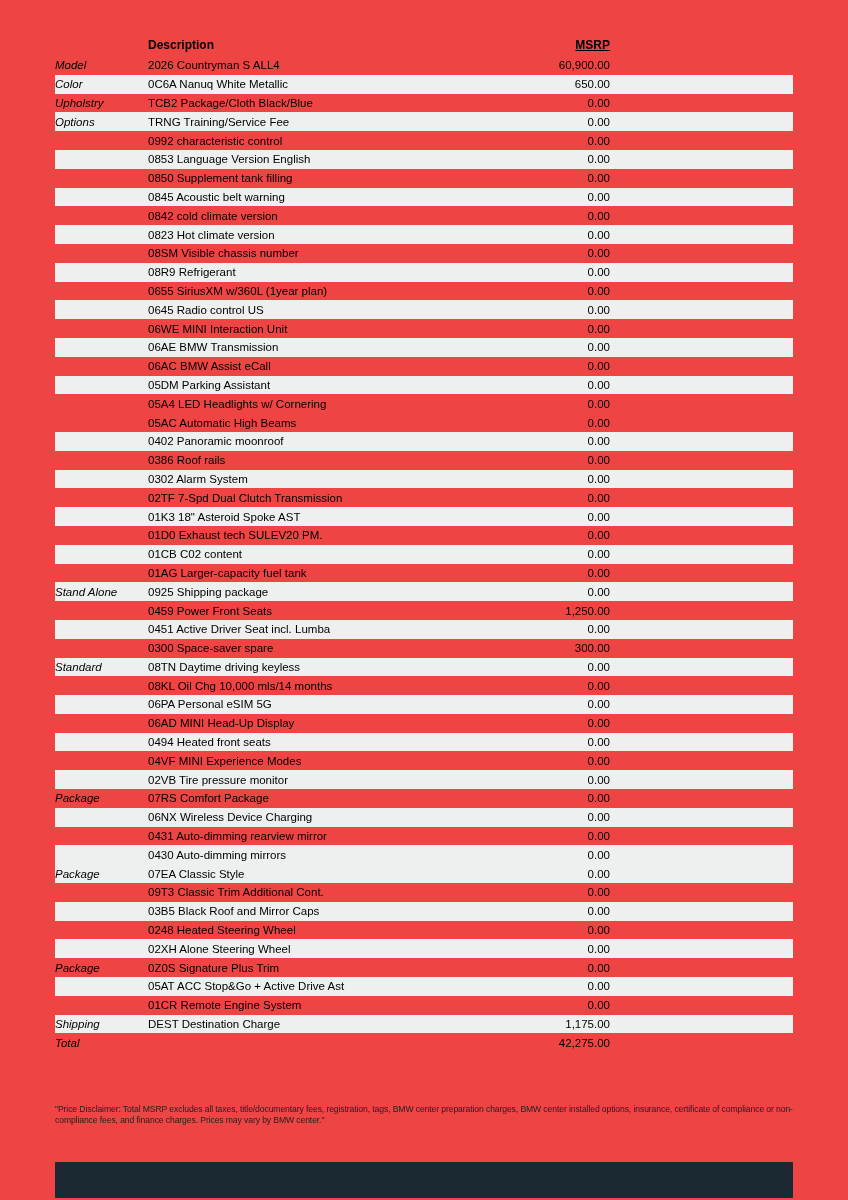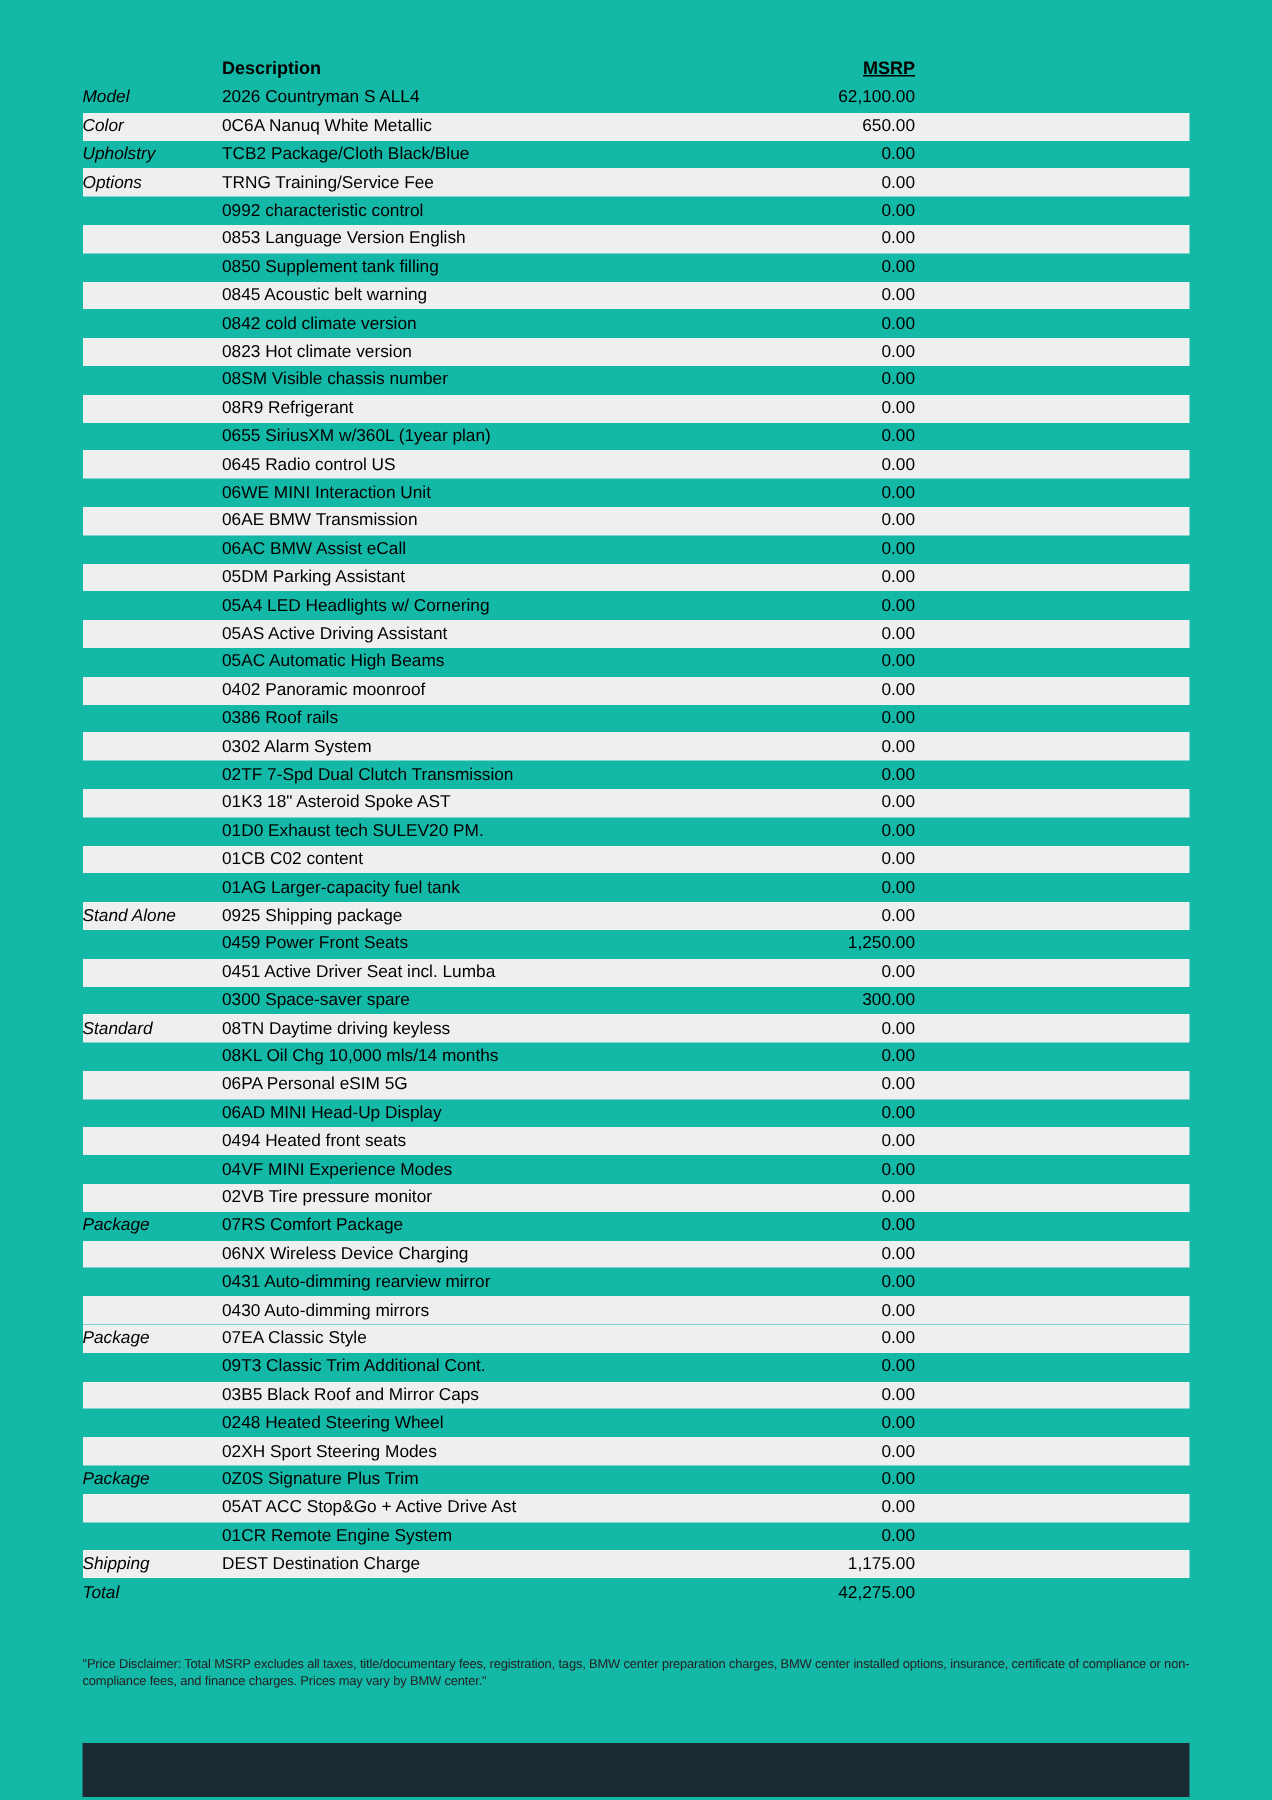--- a/index.html
+++ b/index.html
@@ -5,21 +5,21 @@
   :root{
     --stripe:#edf0ef;
     --bar:#1b2a32;
   }
   html,body{margin:0;padding:0;background:#ffffff;}
   body{font-family:"Liberation Sans", sans-serif;color:#000;}
   .page{
     position:relative;
     width:848px;
     height:1200px;
-    background:#14b8a6;
+    background:#ef4444;
     overflow:hidden;
   }
   .sheet{
     position:absolute;
     left:55px;
     top:34px;
     width:738px;
   }
   table.price-table{
     border-collapse:collapse;
@@ -87,21 +87,21 @@
           <th></th>
           <th>Description</th>
           <th class="msrp">MSRP</th>
           <th></th>
         </tr>
       </thead>
       <tbody id="rows">
           <tr>
             <td class="cat">Model</td>
             <td class="desc">2026 Countryman S ALL4</td>
-            <td class="msrp">62,100.00</td>
+            <td class="msrp">60,900.00</td>
             <td class="spacer"></td>
           </tr>
           <tr class="stripe">
             <td class="cat">Color</td>
             <td class="desc">0C6A Nanuq White Metallic</td>
             <td class="msrp">650.00</td>
             <td class="spacer"></td>
           </tr>
           <tr>
             <td class="cat">Upholstry</td>
@@ -198,26 +198,20 @@
             <td class="desc">05DM Parking Assistant</td>
             <td class="msrp">0.00</td>
             <td class="spacer"></td>
           </tr>
           <tr>
             <td class="cat"></td>
             <td class="desc">05A4 LED Headlights w/ Cornering</td>
             <td class="msrp">0.00</td>
             <td class="spacer"></td>
           </tr>
-          <tr class="stripe">
-            <td class="cat"></td>
-            <td class="desc">05AS Active Driving Assistant</td>
-            <td class="msrp">0.00</td>
-            <td class="spacer"></td>
-          </tr>
           <tr>
             <td class="cat"></td>
             <td class="desc">05AC Automatic High Beams</td>
             <td class="msrp">0.00</td>
             <td class="spacer"></td>
           </tr>
           <tr class="stripe">
             <td class="cat"></td>
             <td class="desc">0402 Panoramic moonroof</td>
             <td class="msrp">0.00</td>
@@ -374,21 +368,21 @@
             <td class="spacer"></td>
           </tr>
           <tr>
             <td class="cat"></td>
             <td class="desc">0248 Heated Steering Wheel</td>
             <td class="msrp">0.00</td>
             <td class="spacer"></td>
           </tr>
           <tr class="stripe">
             <td class="cat"></td>
-            <td class="desc">02XH Sport Steering Modes</td>
+            <td class="desc">02XH Alone Steering Wheel</td>
             <td class="msrp">0.00</td>
             <td class="spacer"></td>
           </tr>
           <tr>
             <td class="cat">Package</td>
             <td class="desc">0Z0S Signature Plus Trim</td>
             <td class="msrp">0.00</td>
             <td class="spacer"></td>
           </tr>
           <tr class="stripe">

